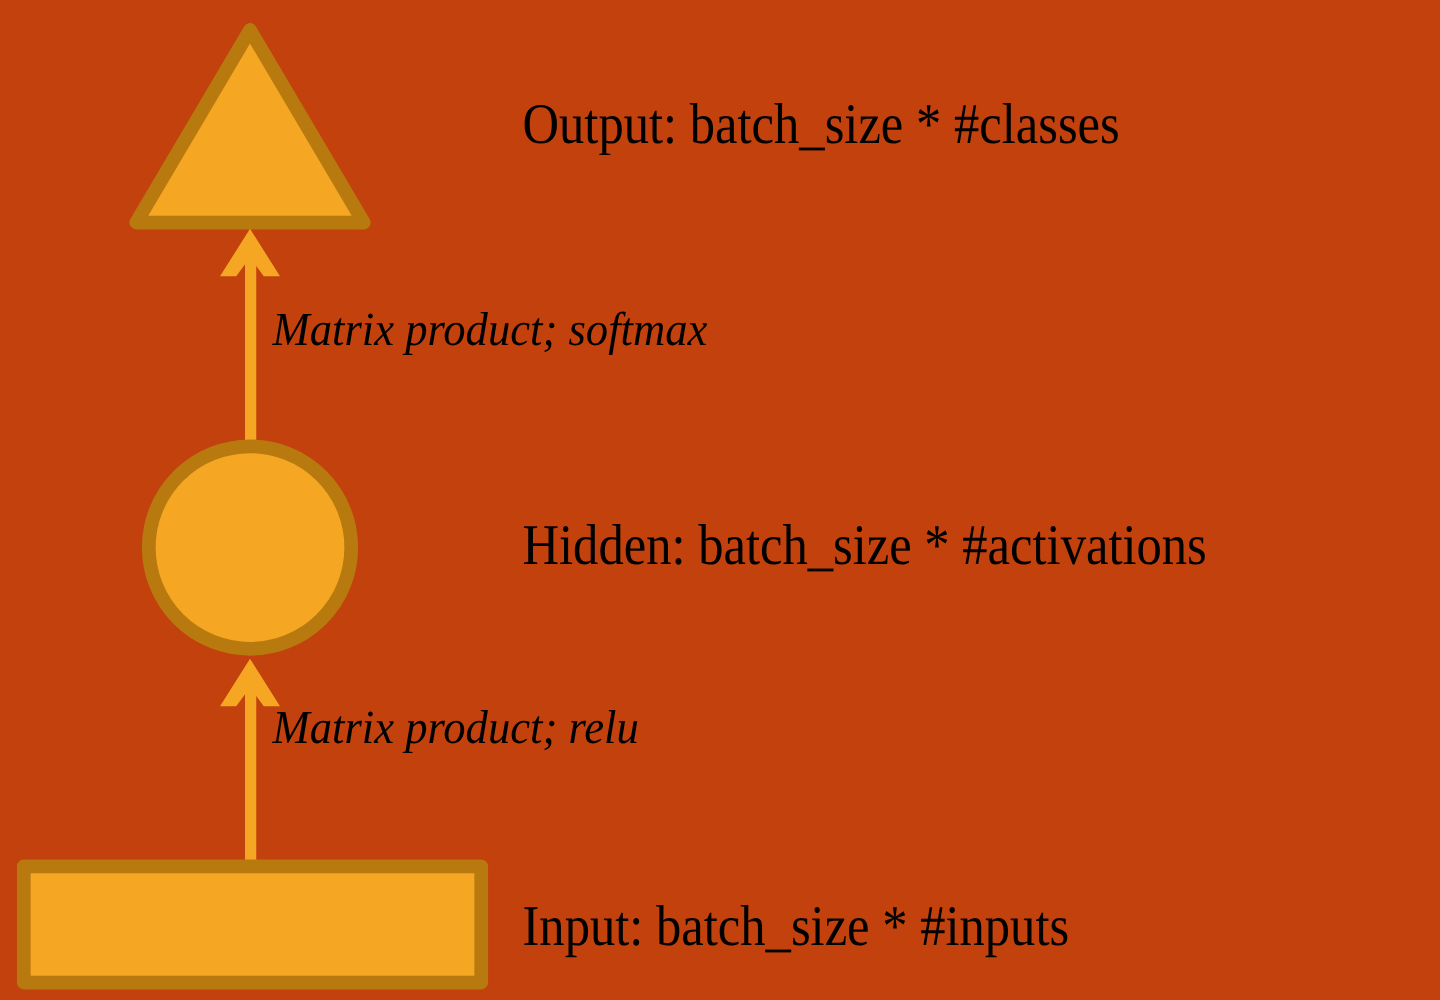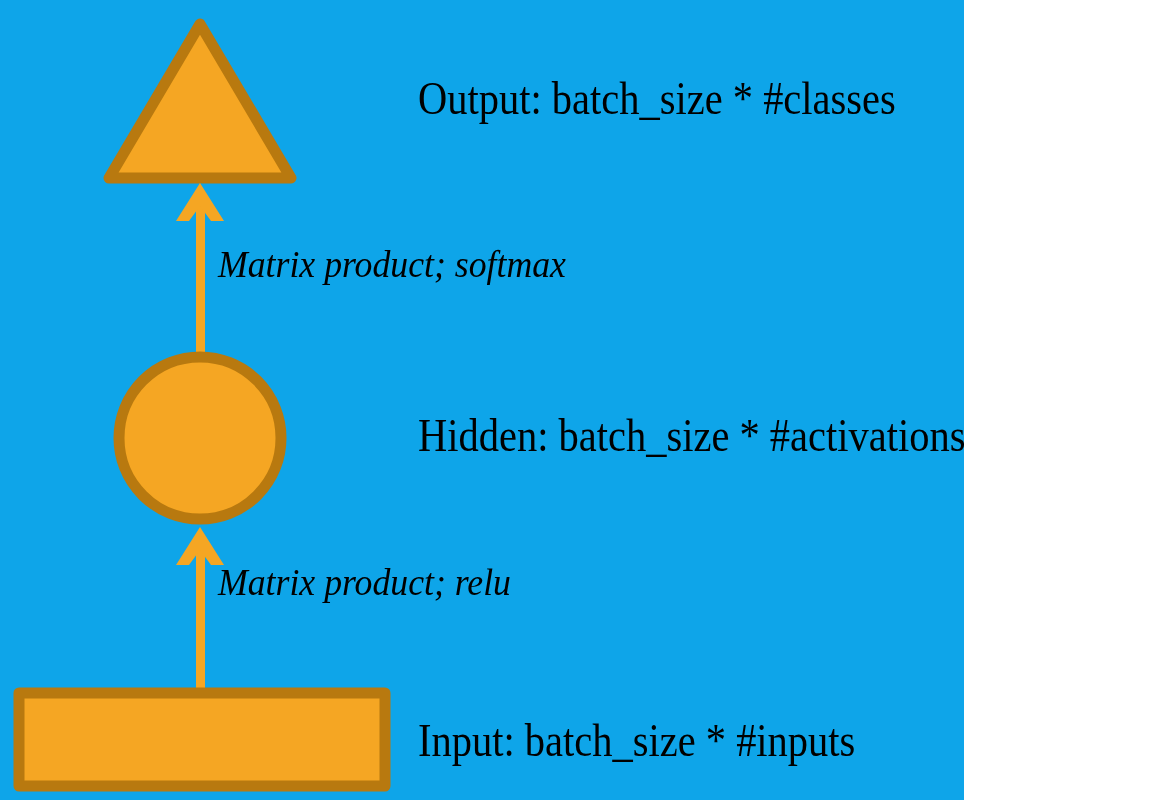--- a/index.html
+++ b/index.html
@@ -6,23 +6,23 @@
   html, body {
     margin: 0;
     padding: 0;
     background: #ffffff;
   }
   body {
     font-family: "Liberation Serif", "DejaVu Serif", serif;
   }
   #canvas {
     position: relative;
-    width: 964px;
+    width: 1152px;
     height: 800px;
-    background: #0ea5e9;
+    background: #c2410c;
     overflow: hidden;
     text-decoration: underline;
   }
   #diagram-svg {
     position: absolute;
     left: 0;
     top: 0;
     width: 1152px;
     height: 800px;
   }

